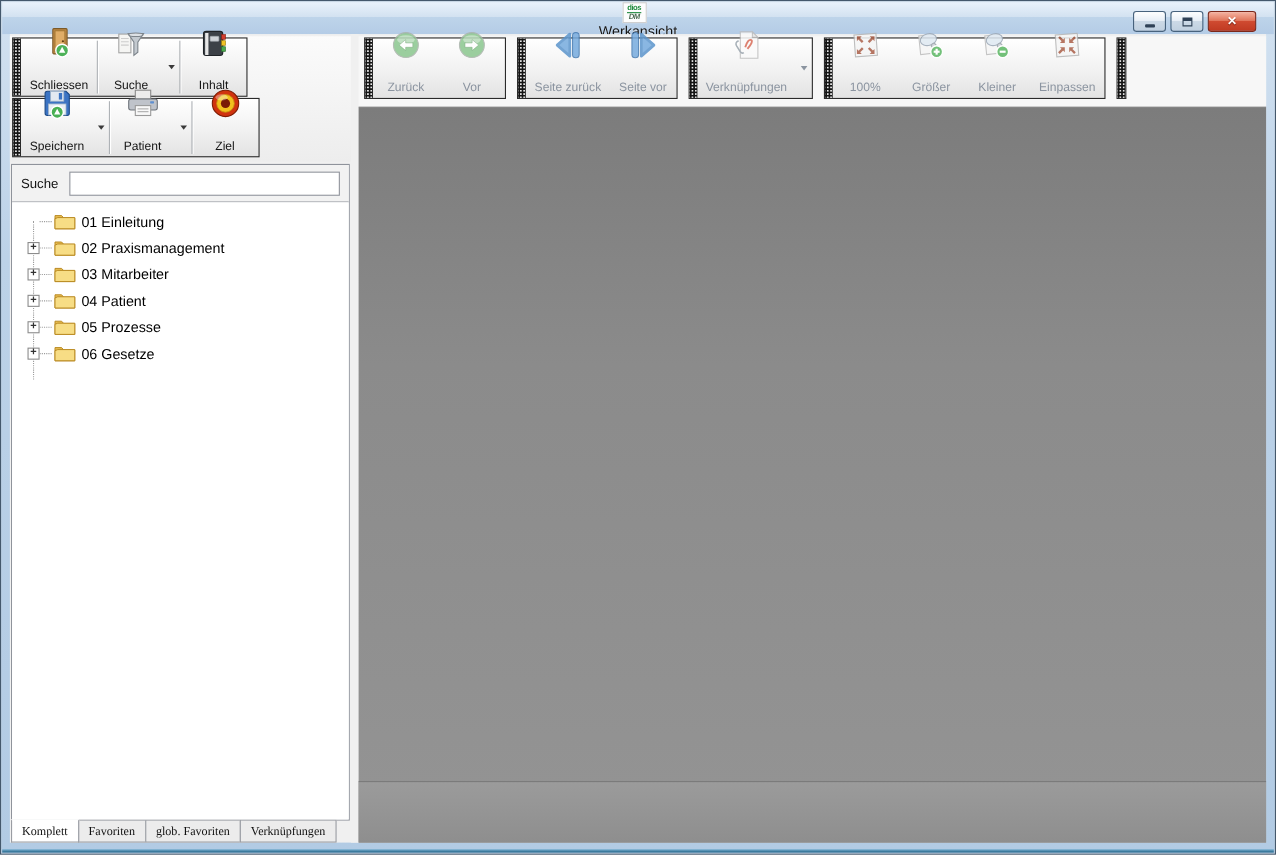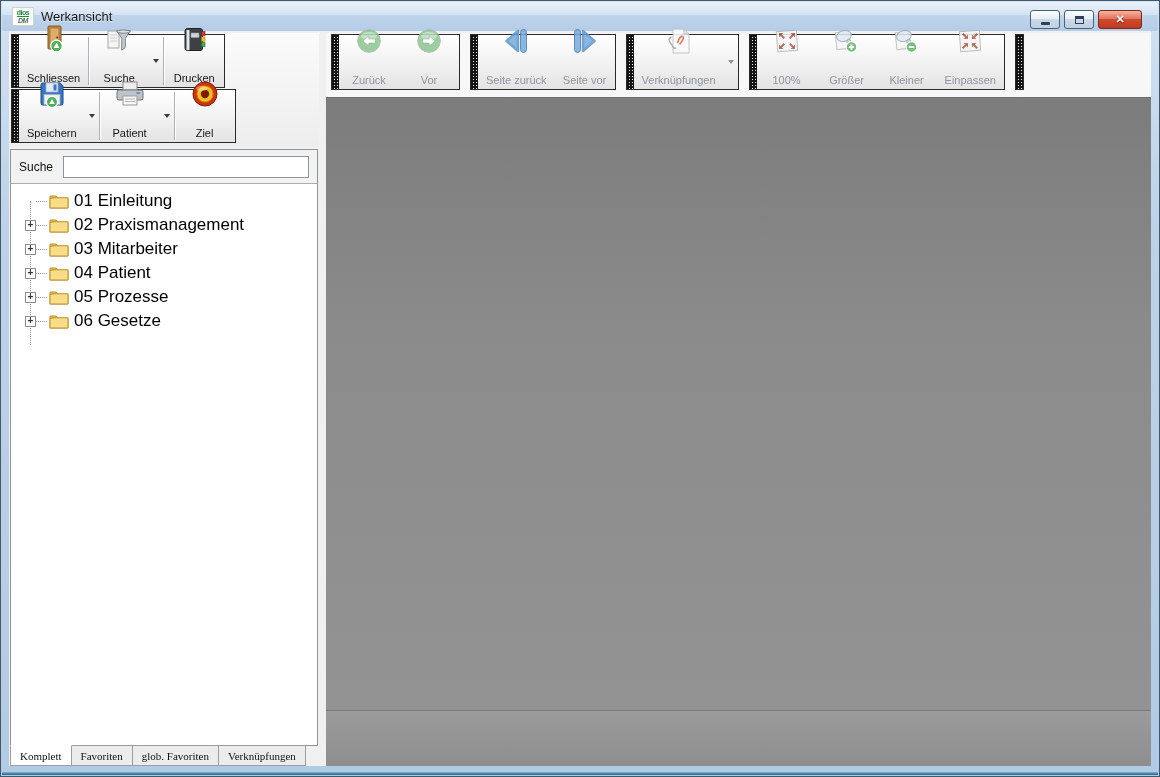--- a/index.html
+++ b/index.html
@@ -4,21 +4,21 @@
 <style>
   html,body{margin:0;padding:0;width:1160px;height:777px;overflow:hidden;
     font-family:"Liberation Sans",sans-serif;-webkit-font-smoothing:antialiased;}
   .window{position:fixed;inset:0;box-sizing:border-box;border:1px solid #44586c;
     background:linear-gradient(180deg,#d3e2f1 0%,#bcd2e8 30%,#b2cbe4 100%);}
   .window::after{content:"";position:absolute;left:1px;right:1px;bottom:1px;height:3px;
     background:linear-gradient(180deg,#7fb4d4,#1f6286);}
   
   .titlebar{position:absolute;top:1px;left:1px;right:1px;height:29px;
     background:linear-gradient(180deg,#e9f2fb 0%,#d3e2f1 45%,#bed4ea 46%,#b4cce6 100%);
-    display:flex;align-items:center;padding:0 10px;box-sizing:border-box;}
+    display:flex;align-items:center;padding:0 10px;box-sizing:border-box;flex-direction:column;}
   .app-icon{width:20px;height:17px;background:#fdfdfd;border:1px solid #cfcfcf;
     display:flex;flex-direction:column;justify-content:center;align-items:center;line-height:1;
     margin-right:7px;flex:0 0 auto;}
   .app-icon .l1{font-size:7px;font-weight:bold;color:#1f8a3d;letter-spacing:-.5px;border-bottom:1px solid #1f8a3d;}
   .app-icon .l2{font-size:7px;font-weight:bold;font-style:italic;color:#4c6b52;letter-spacing:-.5px;}
   .title-text{font-size:13px;color:#141414;text-shadow:0 1px 0 rgba(255,255,255,.7);}
   .win-controls{position:absolute;top:8px;right:16px;display:flex;gap:4px;}
   .win-btn{height:19px;border:1px solid #47627d;border-radius:3px;box-sizing:border-box;
     background:linear-gradient(180deg,#fefefe 0%,#e7eef6 45%,#ccd9e6 50%,#c0d0e0 100%);
     display:flex;align-items:center;justify-content:center;cursor:default;}
@@ -56,21 +56,21 @@
   .search-row input{flex:1;height:20px;border:1px solid #8f939b;background:#fff;
     font-family:"Liberation Sans",sans-serif;font-size:12px;padding:0 4px;outline:none;}
   .tree{flex:1;position:relative;overflow:hidden;background:#fff;padding-top:5px;}
   .tree-rail{position:absolute;left:19px;top:17px;height:144px;border-left:1px dotted #9c9c9c;}
   .tree-row{height:24px;display:flex;align-items:center;padding-left:14px;position:relative;}
   .expand{width:11px;height:11px;flex:0 0 auto;border:1px solid #8c8c8c;background:#fff;
     box-sizing:border-box;display:flex;align-items:center;justify-content:center;cursor:default;z-index:1;}
   .expand::before{content:"+";font-size:10px;line-height:8px;color:#333;font-weight:bold;}
   .stub{width:11px;border-top:1px dotted #9c9c9c;margin-right:2px;}
   .folder{width:20px;height:16px;margin-right:5px;flex:0 0 auto;}
-  .tree-lbl{font-size:17px;color:#000;white-space:nowrap;cursor:default;}
+  .tree-lbl{font-size:13px;color:#000;white-space:nowrap;cursor:default;}
   
   .tabs{height:21px;flex:0 0 auto;display:flex;align-items:stretch;padding-left:1px;margin-top:-1px;}
   .tab{font-size:11px;color:#111;display:flex;align-items:center;padding:0 9px;
     background:#ececec;border:1px solid #9a9da3;border-top:1px solid #9a9da3;margin-right:-1px;cursor:default;font-family:Liberation Serif, serif;}
   .tab.active{background:#fff;border-top-color:#fff;position:relative;z-index:2;}
   
   .splitter{width:7px;flex:0 0 auto;background:#f0f0f0;cursor:col-resize;}
   
   .right-panel{flex:1;display:flex;flex-direction:column;min-width:0;padding-top:2px;box-sizing:border-box;}
   .viewer-toolbar{height:60px;flex:0 0 auto;background:#f7f7f7;display:flex;align-items:stretch;
@@ -152,21 +152,21 @@
             <span class="ico">
               <svg width="28" height="28" viewBox="0 0 28 28">
                 <path d="M5 5 q0-2.5 2.5-2.5 H20 q2.5 0 2.5 2.5 v17 q0 2.5-2.5 2.5 H7.5 Q5 24.5 5 22z" fill="#3c4147" stroke="#1f2327"></path>
                 <rect x="6.5" y="4" width="3" height="20" fill="#e7e7e7"></rect>
                 <rect x="21.5" y="5.5" width="3.5" height="4.2" fill="#d23c2e" stroke="#8c2015" stroke-width="0.6"></rect>
                 <rect x="21.5" y="11" width="3.5" height="4.2" fill="#f0c224" stroke="#a3820d" stroke-width="0.6"></rect>
                 <rect x="21.5" y="16.5" width="3.5" height="4.2" fill="#4aa94e" stroke="#2c6f30" stroke-width="0.6"></rect>
                 <rect x="11" y="7" width="8" height="4.5" rx="0.6" fill="#cfd3d8" stroke="#9aa0a6" stroke-width="0.6"></rect>
               </svg>
             </span>
-            <span class="lbl">Drucken</span>
+            <span class="lbl">Inhalt</span>
           </div>
         </div>
 
         <div class="tb-group">
           <div class="grip"></div>
           <div class="tb-btn">
             <span class="ico">
               <svg width="30" height="30" viewBox="0 0 30 30">
                 <path d="M4 6 q0-2 2-2 h17 l3 3 v17 q0 2-2 2 H6 q-2 0-2-2z" fill="#3b74c4" stroke="#1c4a86"></path>
                 <rect x="9" y="4" width="12" height="9" fill="#e2e9f1" stroke="#9fb3c8" stroke-width="0.7"></rect>

